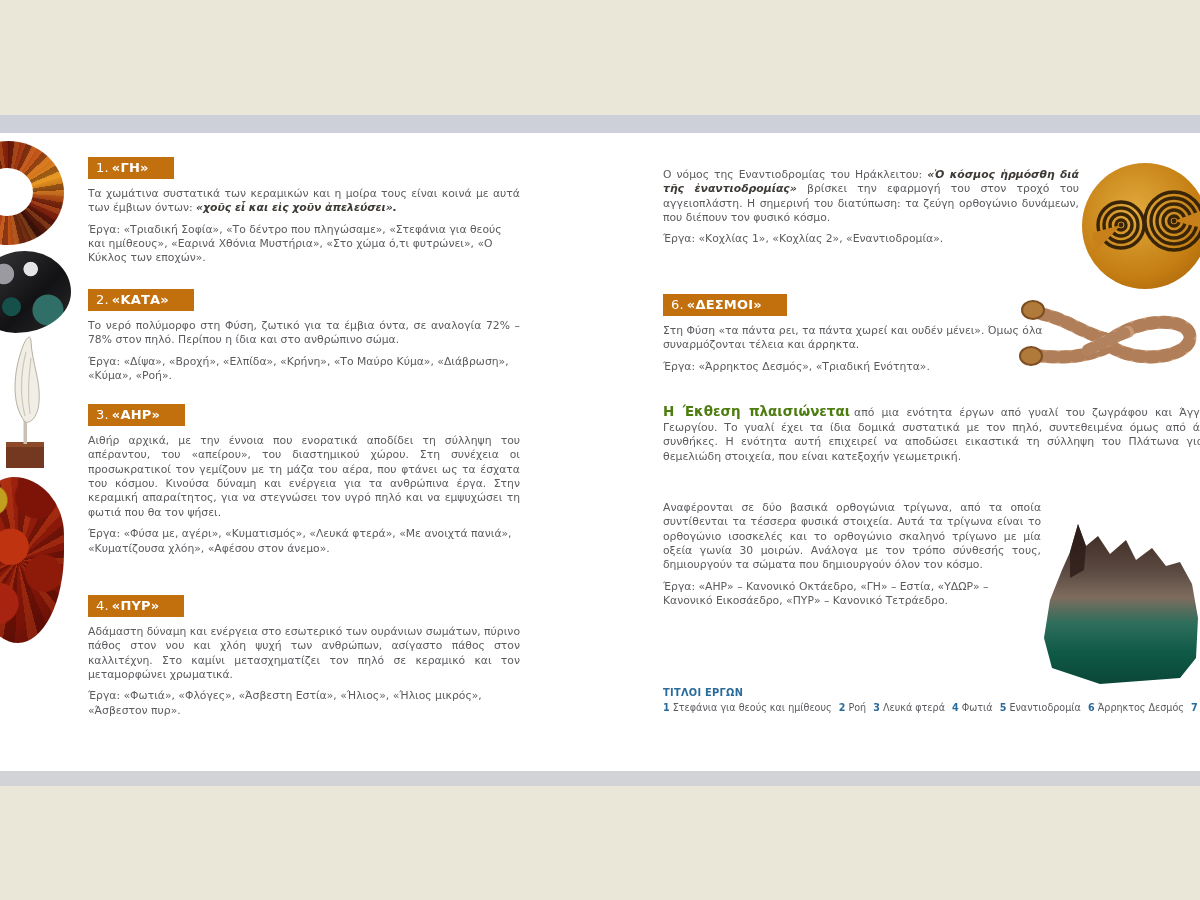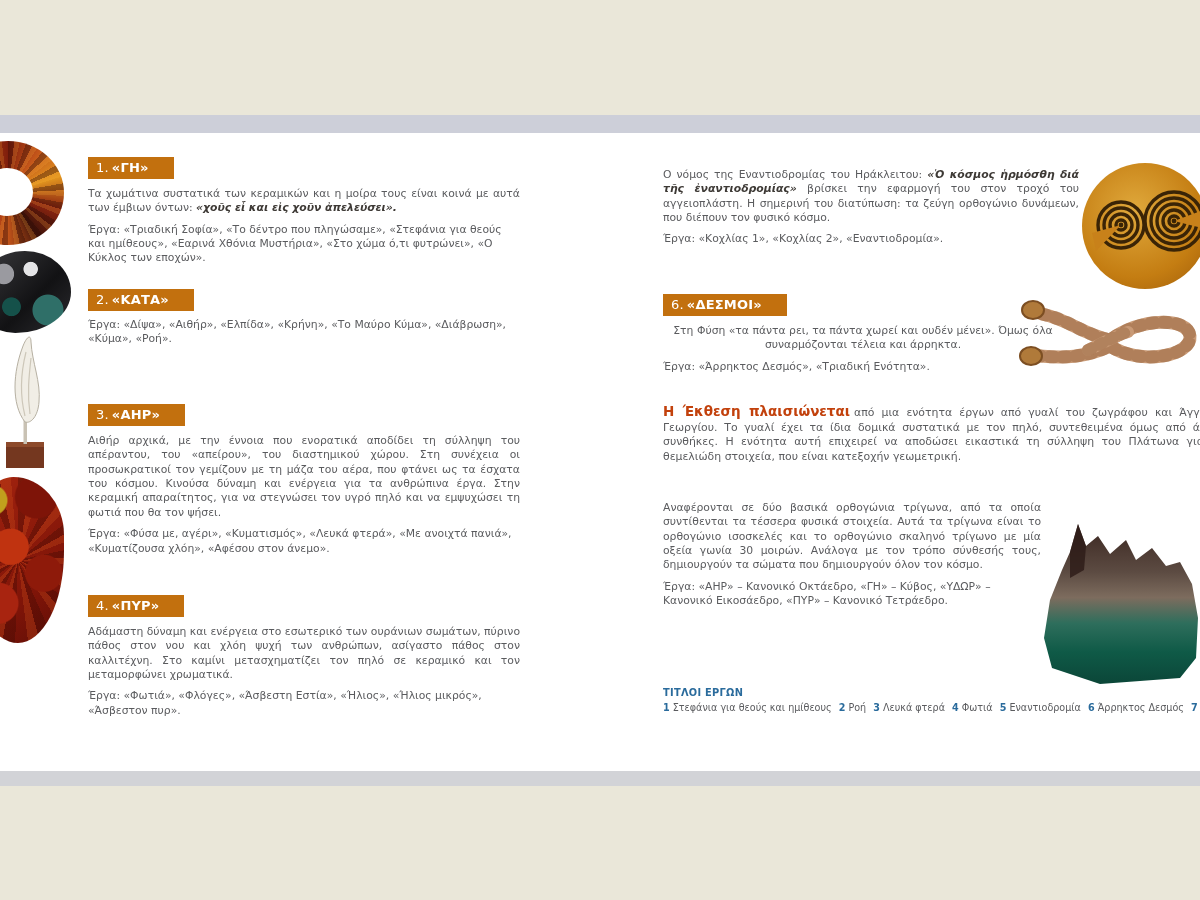--- a/index.html
+++ b/index.html
@@ -21,21 +21,21 @@
   .badge .num { font-weight:normal; margin-right:3px; }
   .body, .erga {
     font-size:10.8px; line-height:1.33; color:#5a5b5e; margin:8px 0 0 0;
   }
   .body { text-align:justify; }
   .erga { margin-top:7px; }
   .q { font-weight:bold; font-style:italic; color:#3d3935; }
 
   .frame { position:absolute; left:663px; top:402px; width:562px; margin:0;
     font-size:10.9px; line-height:1.35; color:#5a5b5e; text-align:justify; }
-  .frame-lead { color:#c2410c; font-weight:bold; font-size:13.5px; margin-right:4px; }
+  .frame-lead { color:#4d7c0f; font-weight:bold; font-size:13.5px; margin-right:4px; }
 
   .works { position:absolute; left:663px; top:687px; width:540px; }
   .works-heading { color:#2a6b9c; font-weight:bold; font-size:9.8px; letter-spacing:.3px; }
   .works-line { font-size:9.6px; color:#5a5b5e; white-space:nowrap; margin-top:4px; }
   .wn { color:#2a6b9c; font-weight:bold; }
   .wt { margin-right:7px; }
 
   
   .art { position:absolute; }
   #art-wreath {
@@ -145,21 +145,22 @@
 </div>
 
 <section class="sec" style="left:88px;top:157px;width:432px">
   <div class="badge"><span class="num">1.</span><span>«ΓΗ»</span></div>
   <p class="body"><span>Τα χωμάτινα συστατικά των κεραμικών και η μοίρα τους είναι κοινά με αυτά των έμβιων όντων: </span><span class="q">«χοῦς εἶ και εἰς χοῦν ἀπελεύσει».</span><span></span></p>
   <p class="erga">Έργα: «Τριαδική Σοφία», «Το δέντρο που πληγώσαμε», «Στεφάνια για θεούς και ημίθεους», «Εαρινά Χθόνια Μυστήρια», «Στο χώμα ό,τι φυτρώνει», «Ο Κύκλος των εποχών».</p>
 </section>
 
 <section class="sec" style="left:88px;top:289px;width:432px">
   <div class="badge"><span class="num">2.</span><span>«ΚΑΤΑ»</span></div>
-  <p class="erga">Έργα: «Δίψα», «Αιθήρ», «Ελπίδα», «Κρήνη», «Το Μαύρο Κύμα», «Διάβρωση», «Κύμα», «Ροή».</p>
+  <p class="body"><span>Το νερό πολύμορφο στη Φύση, ζωτικό για τα έμβια όντα, σε αναλογία 72% – 78% στον πηλό. Περίπου η ίδια και στο ανθρώπινο σώμα.</span></p>
+  <p class="erga">Έργα: «Δίψα», «Βροχή», «Ελπίδα», «Κρήνη», «Το Μαύρο Κύμα», «Διάβρωση», «Κύμα», «Ροή».</p>
 </section>
 
 <section class="sec" style="left:88px;top:404px;width:432px">
   <div class="badge"><span class="num">3.</span><span>«ΑΗΡ»</span></div>
   <p class="body"><span>Αιθήρ αρχικά, με την έννοια που ενορατικά αποδίδει τη σύλληψη του απέραντου, του «απείρου», του διαστημικού χώρου. Στη συνέχεια οι προσωκρατικοί τον γεμίζουν με τη μάζα του αέρα, που φτάνει ως τα έσχατα του κόσμου. Κινούσα δύναμη και ενέργεια για τα ανθρώπινα έργα. Στην κεραμική απαραίτητος, για να στεγνώσει τον υγρό πηλό και να εμψυχώσει τη φωτιά που θα τον ψήσει.</span></p>
   <p class="erga">Έργα: «Φύσα με, αγέρι», «Κυματισμός», «Λευκά φτερά», «Με ανοιχτά πανιά», «Κυματίζουσα χλόη», «Αφέσου στον άνεμο».</p>
 </section>
 
 <section class="sec" style="left:88px;top:595px;width:432px">
   <div class="badge"><span class="num">4.</span><span>«ΠΥΡ»</span></div>
@@ -167,29 +168,29 @@
   <p class="erga">Έργα: «Φωτιά», «Φλόγες», «Άσβεστη Εστία», «Ήλιος», «Ήλιος μικρός», «Άσβεστον πυρ».</p>
 </section>
 
 <section class="sec" style="left:663px;top:160px;width:416px">
   <p class="body"><span>Ο νόμος της Εναντιοδρομίας του Ηράκλειτου: </span><span class="q">«Ὁ κόσμος ἡρμόσθη διά τῆς ἐναντιοδρομίας»</span><span> βρίσκει την εφαρμογή του στον τροχό του αγγειοπλάστη. Η σημερινή του διατύπωση: τα ζεύγη ορθογώνιο δυνάμεων, που διέπουν τον φυσικό κόσμο.</span></p>
   <p class="erga">Έργα: «Κοχλίας 1», «Κοχλίας 2», «Εναντιοδρομία».</p>
 </section>
 
 <section class="sec" style="left:663px;top:294px;width:400px">
   <div class="badge"><span class="num">6.</span><span>«ΔΕΣΜΟΙ»</span></div>
-  <p class="body" style="text-align:center"><span>Στη Φύση «τα πάντα ρει, τα πάντα χωρεί και ουδέν μένει». Όμως όλα συναρμόζονται τέλεια και άρρηκτα.</span></p>
+  <p class="body" style="text-align:left"><span>Στη Φύση «τα πάντα ρει, τα πάντα χωρεί και ουδέν μένει». Όμως όλα συναρμόζονται τέλεια και άρρηκτα.</span></p>
   <p class="erga">Έργα: «Άρρηκτος Δεσμός», «Τριαδική Ενότητα».</p>
 </section>
 
 <p class="frame"><span class="frame-lead">Η Έκθεση πλαισιώνεται</span><span>από μια ενότητα έργων από γυαλί του ζωγράφου και Άγγελου Γεωργίου. Το γυαλί έχει τα ίδια δομικά συστατικά με τον πηλό, συντεθειμένα όμως από άλλες συνθήκες. Η ενότητα αυτή επιχειρεί να αποδώσει εικαστικά τη σύλληψη του Πλάτωνα για τα θεμελιώδη στοιχεία, που είναι κατεξοχήν γεωμετρική.</span></p>
 
 <section class="sec" style="left:663px;top:493px;width:445px">
   <p class="body" style="width:378px"><span>Αναφέρονται σε δύο βασικά ορθογώνια τρίγωνα, από τα οποία συντίθενται τα τέσσερα φυσικά στοιχεία. Αυτά τα τρίγωνα είναι το ορθογώνιο ισοσκελές και το ορθογώνιο σκαληνό τρίγωνο με μία οξεία γωνία 30 μοιρών. Ανάλογα με τον τρόπο σύνθεσής τους, δημιουργούν τα σώματα που δημιουργούν όλον τον κόσμο.</span></p>
-  <p class="erga" style="width:378px">Έργα: «ΑΗΡ» – Κανονικό Οκτάεδρο, «ΓΗ» – Κύβος, «ΥΔΩΡ» – Κανονικό Εικοσάεδρο, «ΠΥΡ» – Κανονικό Τετράεδρο.</p>
+  <p class="erga" style="width:378px">Έργα: «ΑΗΡ» – Κανονικό Οκτάεδρο, «ΓΗ» – Εστία, «ΥΔΩΡ» – Κανονικό Εικοσάεδρο, «ΠΥΡ» – Κανονικό Τετράεδρο.</p>
 </section>
 
 <div class="works">
   <div class="works-heading">ΤΙΤΛΟΙ ΕΡΓΩΝ</div>
   <div class="works-line">
     <span class="wn">1</span> <span class="wt">Στεφάνια για θεούς και ημίθεους</span><span class="wn">2</span> <span class="wt">Ροή</span><span class="wn">3</span> <span class="wt">Λευκά φτερά</span><span class="wn">4</span> <span class="wt">Φωτιά</span><span class="wn">5</span> <span class="wt">Εναντιοδρομία</span><span class="wn">6</span> <span class="wt">Άρρηκτος Δεσμός</span><span class="wn">7</span> 
   </div>
 </div>
 
 </body></html>

